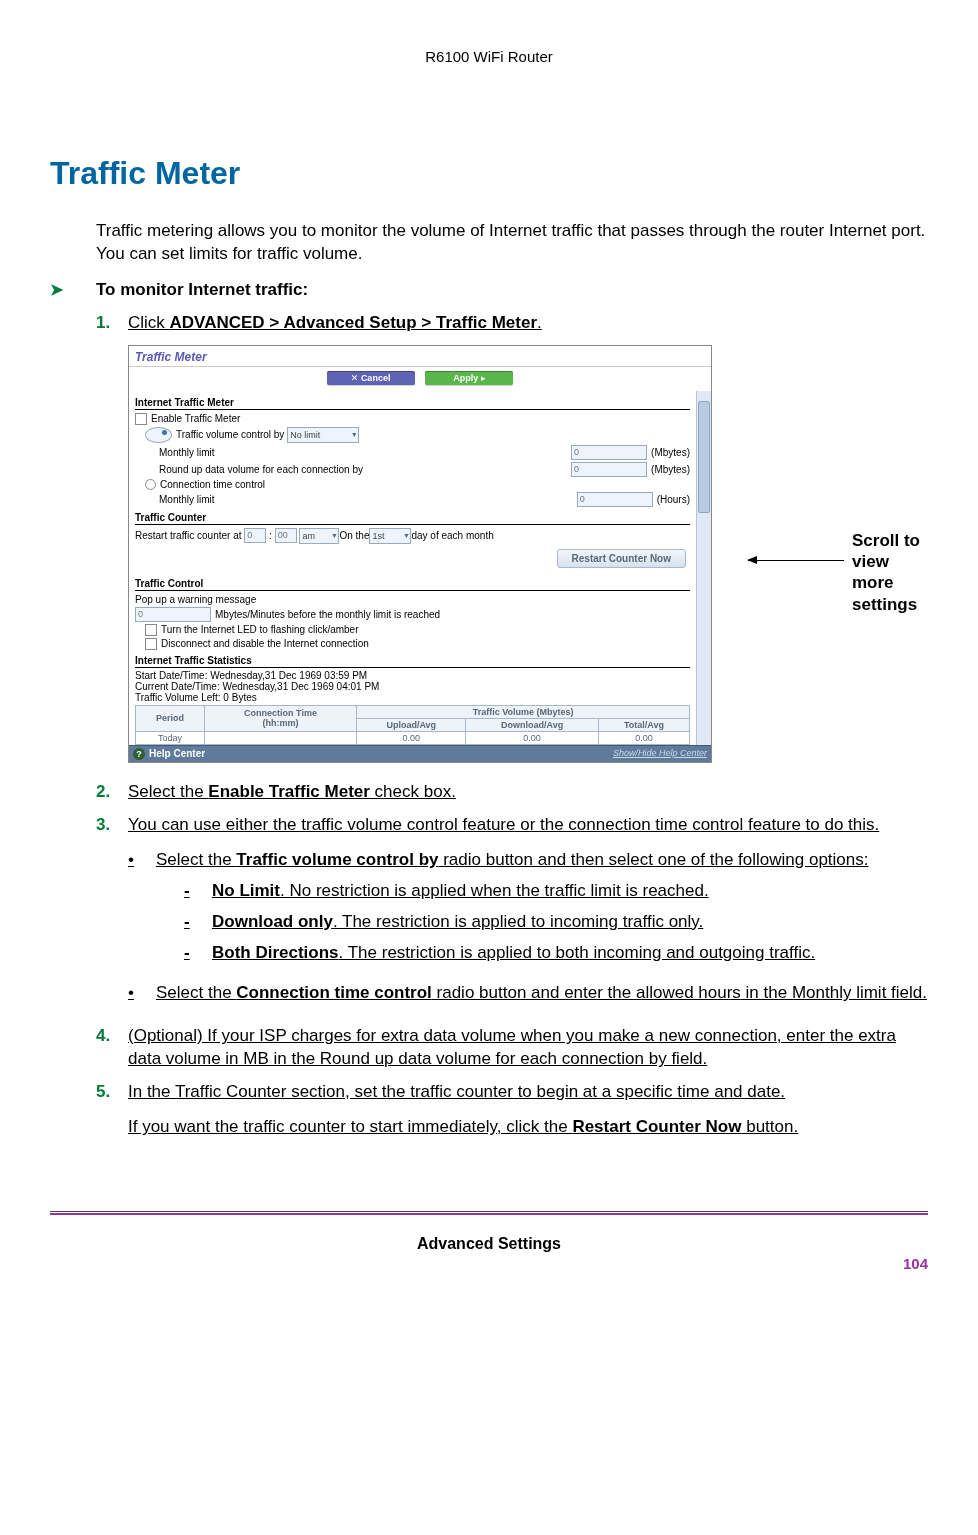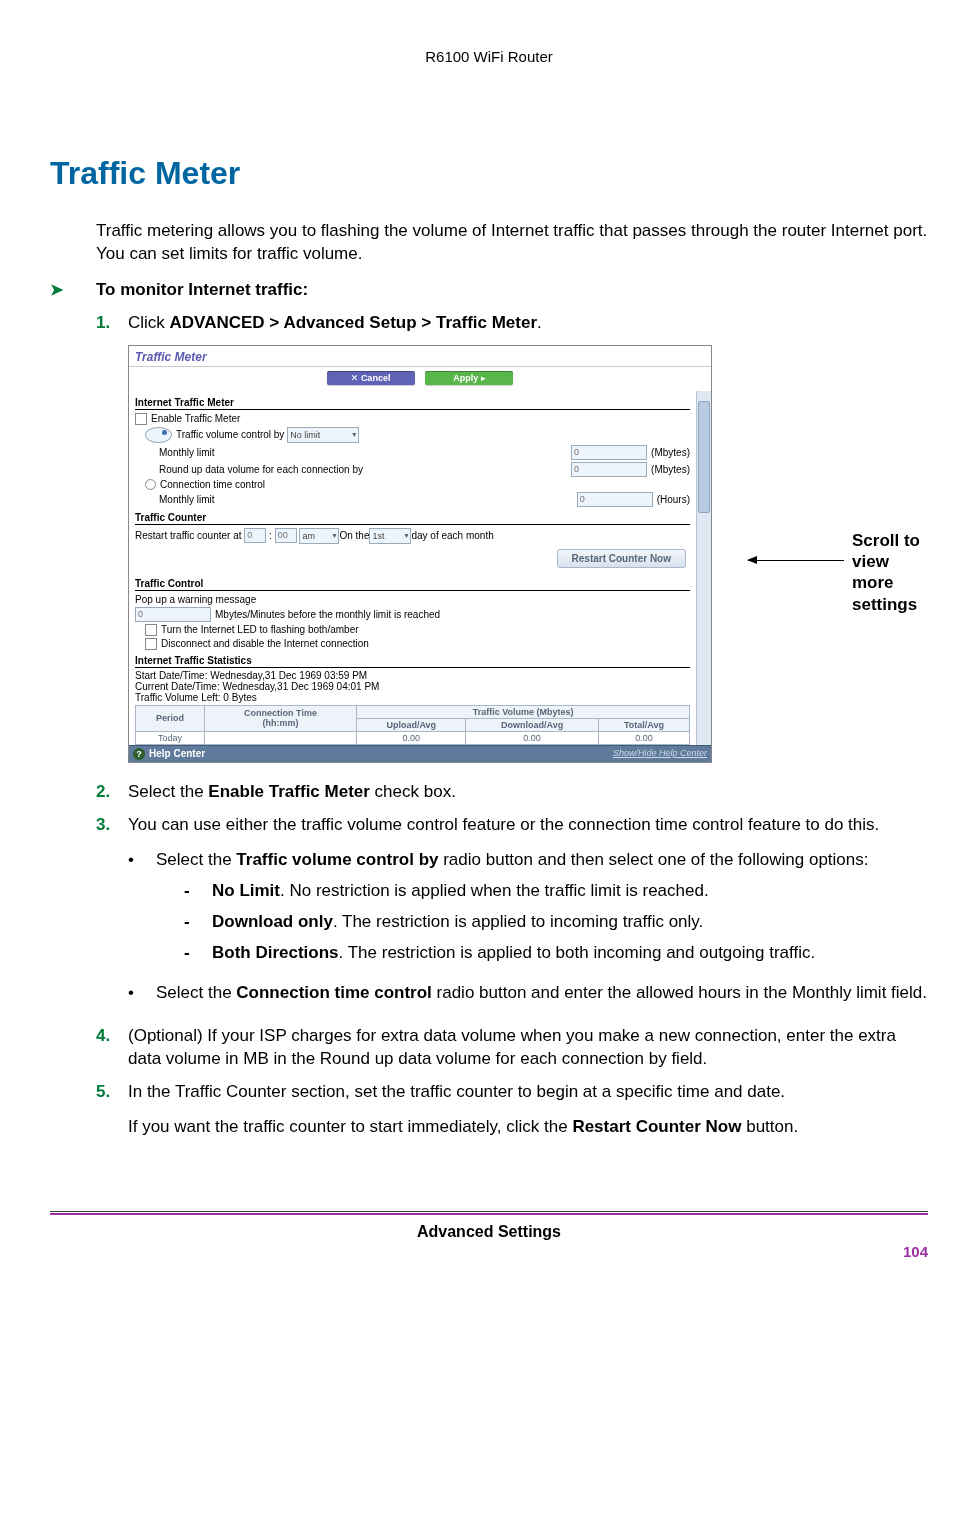--- a/index.html
+++ b/index.html
@@ -55,21 +55,21 @@
     margin: 0 0 10px 46px;
     font-size: 17px;
     line-height: 1.35;
   }
   .step-num {
     color: #007b3a;
     font-weight: bold;
     width: 32px;
     flex: 0 0 32px;
   }
-  .step-body { flex: 1; }
+  .step-body { flex: 1; text-decoration: underline; }
   .step-body p { margin: 0 0 12px 0; }
   .bold { font-weight: bold; }
   .figure-wrap {
     position: relative;
     margin: 6px 0 18px 78px;
   }
   .callout {
     position: absolute;
     left: 620px;
     top: 162px;
@@ -228,32 +228,32 @@
   
   .bullets { margin: 6px 0 0 0; }
   .bullet-row { display: flex; margin: 0 0 10px 0; }
   .bullet-dot { width: 28px; flex: 0 0 28px; color:#000; }
   .bullet-body { flex:1; }
   .dash-row { display:flex; margin: 0 0 8px 28px; }
   .dash { width: 28px; flex: 0 0 28px; font-weight: bold; }
   .footer { position: relative; margin-top: 60px; }
   .footer-line { border-top: 1px solid #444; }
   .footer-accent { height:2px; background:#9b2fa3; width:100%; margin-top:1px;}
-  .footer-label { text-align:center; font-weight:bold; font-size:16px; margin-top:8px;}
+  .footer-label { text-align:center; font-weight:bold; font-size:16px; margin-top:20px;}
   .footer-page { text-align:right; color:#9b2fa3; font-weight:bold; font-size:15px; margin-top:2px;}
 </style>
 </head>
 <body>
 
 <div class="page">
   <div class="header-title">R6100 WiFi Router</div>
 
   <h1 class="section-heading">Traffic Meter</h1>
 
-  <p class="intro">Traffic metering allows you to flashing the volume of Internet traffic that passes through the router Internet port. You can set limits for traffic volume.</p>
+  <p class="intro">Traffic metering allows you to monitor the volume of Internet traffic that passes through the router Internet port. You can set limits for traffic volume.</p>
 
   <div class="procedure-row">
     <div class="proc-arrow">➤</div>
     <div class="proc-label">To monitor Internet traffic:</div>
   </div>
 
   <div class="step-row">
     <div class="step-num">1.</div>
     <div class="step-body">
       <span>Click </span><span class="bold">ADVANCED &gt; Advanced Setup &gt; Traffic Meter</span><span>.</span>
@@ -316,21 +316,21 @@
           <div class="sec-head">Traffic Control</div>
           <div class="row">
               <span>Pop up a warning message</span>
             </div>
           <div class="row">
               <span class="inp" style="width:70px;">0</span>
               <span style="margin-left:4px;">Mbytes/Minutes before the monthly limit is reached</span>
             </div>
           <div class="row" style="padding-left:10px;">
               <span class="chk"></span>
-              <span>Turn the Internet LED to flashing both/amber</span>
+              <span>Turn the Internet LED to flashing click/amber</span>
             </div>
           <div class="row" style="padding-left:10px;">
               <span class="chk"></span>
               <span>Disconnect and disable the Internet connection</span>
             </div>
 
           <div class="sec-head">Internet Traffic Statistics</div>
           <div>Start Date/Time: Wednesday,31 Dec 1969 03:59 PM</div>
           <div>Current Date/Time: Wednesday,31 Dec 1969 04:01 PM</div>
           <div>Traffic Volume Left: 0 Bytes</div>

